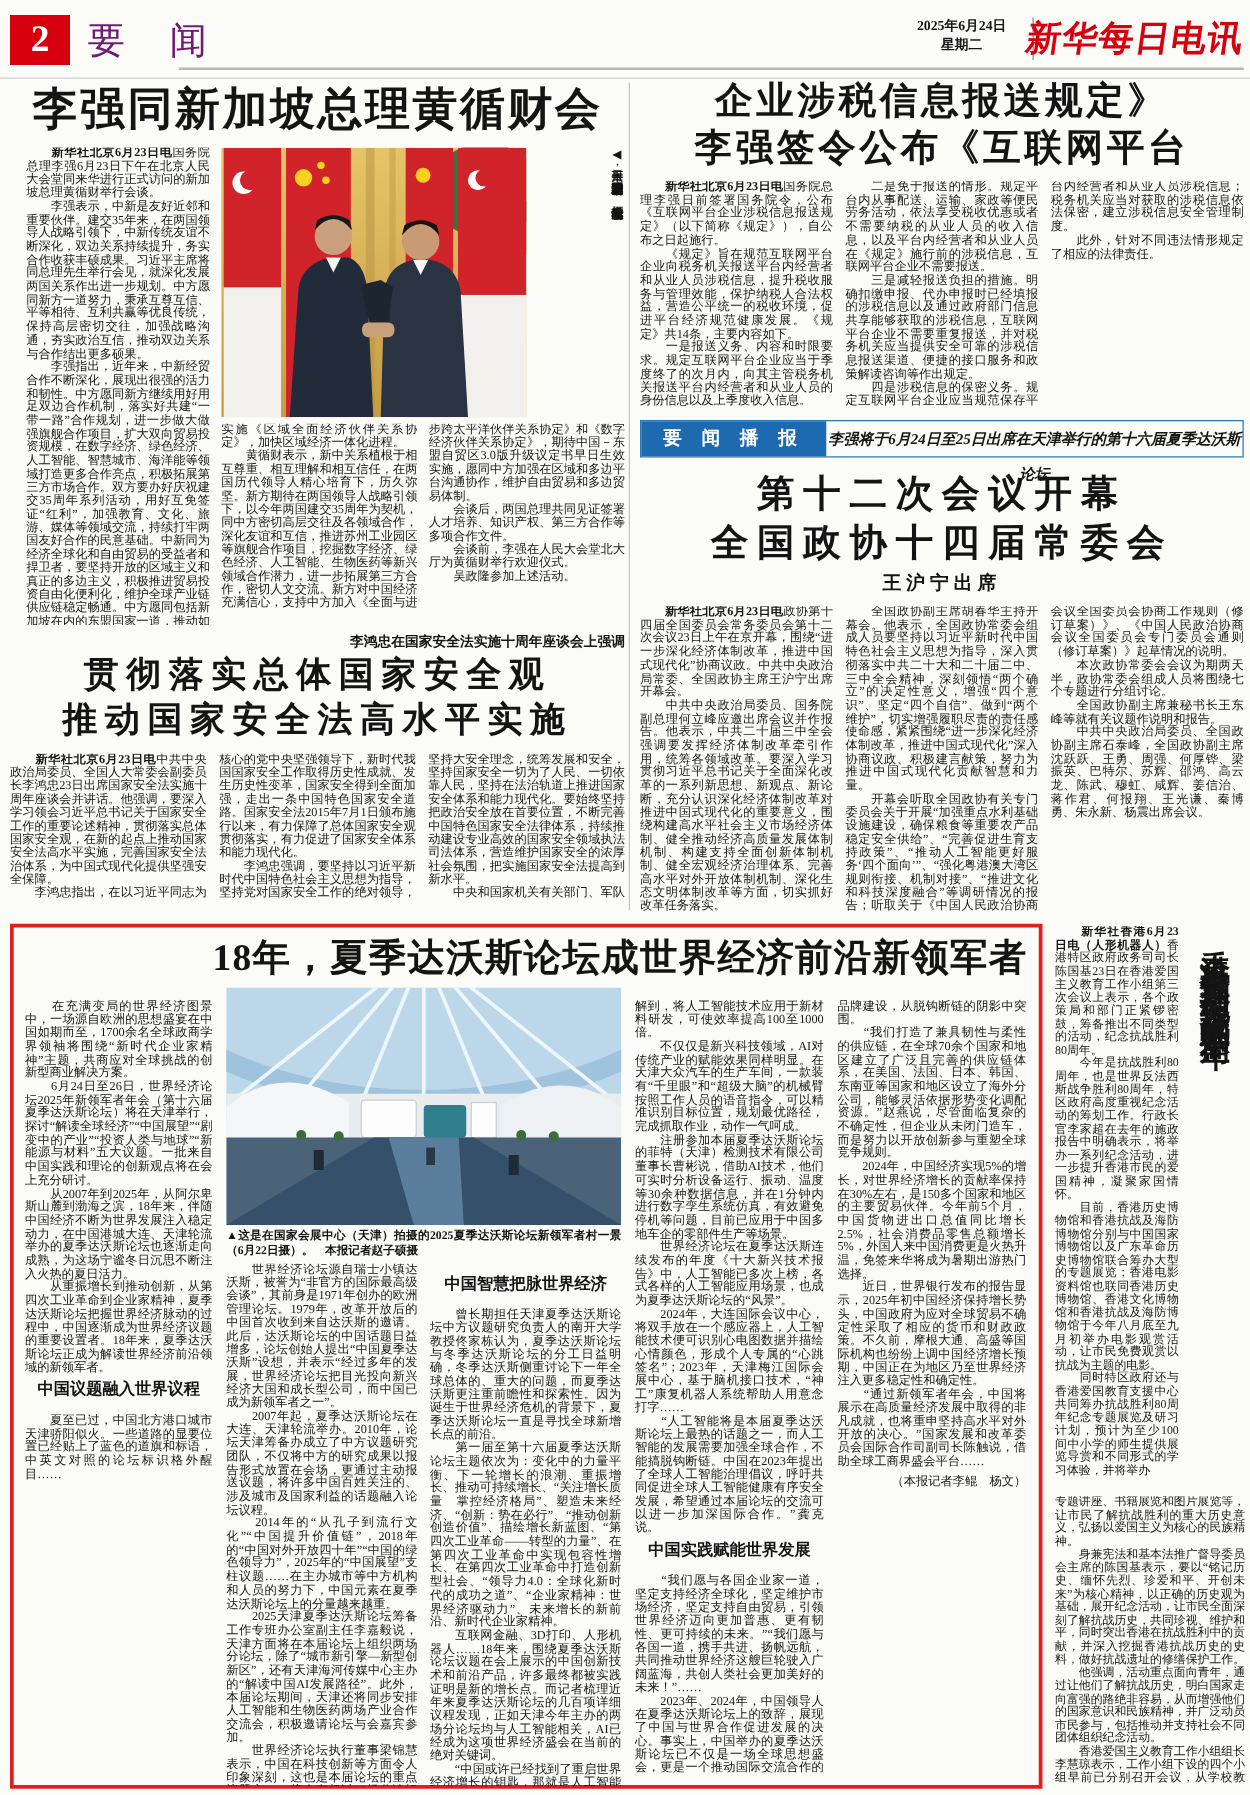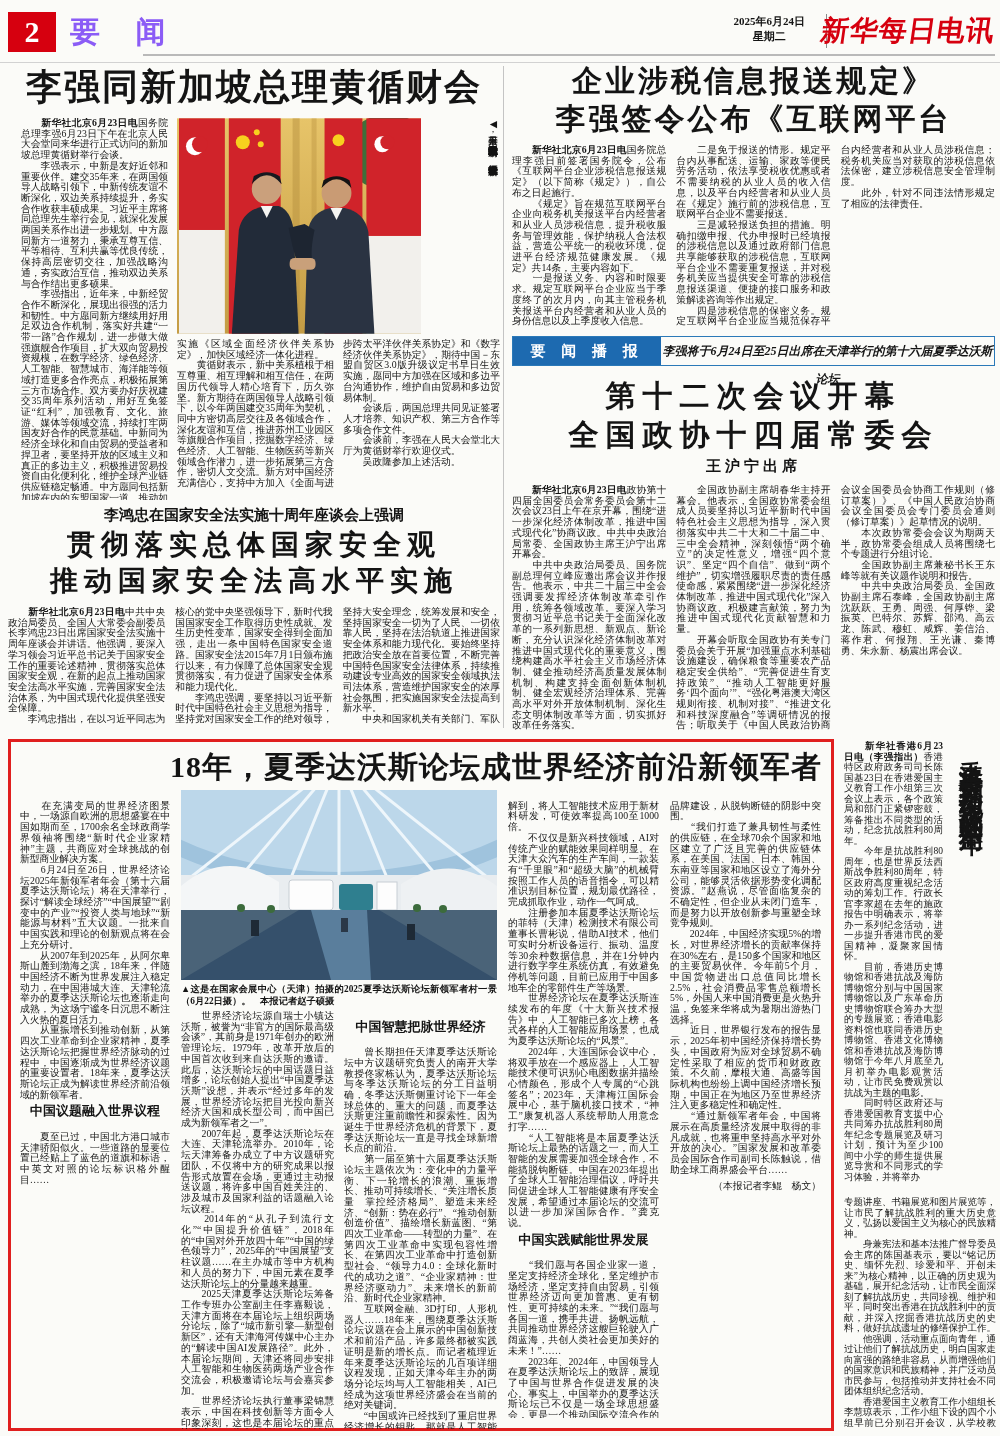--- a/index.html
+++ b/index.html
@@ -2,21 +2,21 @@
 <html><head>
 <meta charset="utf-8">
 <style>
   html,body{margin:0;padding:0;background:#e9e9e6;}
   .page{position:relative;width:1000px;height:1436px;background:#fbfbf8;overflow:hidden;
         font-family:"Liberation Serif","DejaVu Serif",serif;color:#141414;}
   
   .hdr{position:absolute;left:8px;top:10px;width:987px;height:50px;}
   .pageno{position:absolute;left:0;top:2px;width:48px;height:40px;background:#d6000f;color:#fff;
           font-size:30px;font-weight:bold;text-align:center;line-height:40px;}
-  .section{position:absolute;left:62px;top:2px;font-size:30px;color:#8b5cf6;font-weight:bold;letter-spacing:14px;}
+  .section{position:absolute;left:62px;top:2px;font-size:30px;color:#701a75;font-weight:normal;letter-spacing:14px;}
   .rule-a{position:absolute;left:135px;right:0;top:44px;border-top:2px solid #b9b9b9;}
   .rule-b{position:absolute;left:-8px;right:-5px;top:52px;border-top:1px solid #d2d2d2;}
   .dateblk{position:absolute;right:190px;top:4px;text-align:center;font-size:11px;font-weight:bold;line-height:15px;}
   .hdr-div{position:absolute;right:168px;top:4px;height:34px;border-left:1px solid #8a8a8a;}
   .masthead{position:absolute;right:0;top:2px;font-size:28px;font-weight:bold;color:#d6000f;
             transform:skewX(-8deg);letter-spacing:1px;}
   
   .bodytxt{font-size:9.8px;line-height:10.7px;text-align:justify;white-space:pre-line;overflow:hidden;}
   .dateline{font-weight:bold;}
   
@@ -42,21 +42,21 @@
   .brief-label{width:148px;background:#1d6ab0;color:#fff;text-align:center;font-weight:bold;
                font-size:15px;letter-spacing:6px;line-height:28px;}
   .brief-text{flex:1;text-align:center;font-size:12px;line-height:28px;font-style:italic;font-weight:bold;}
   
   #artC{position:absolute;left:512px;top:376px;width:483px;}
   .hlC{font-size:30px;font-weight:bold;text-align:center;letter-spacing:7px;line-height:39px;}
   .subC{font-size:15px;font-weight:bold;text-align:center;letter-spacing:4px;margin-top:3px;}
   .bodyC{margin-top:9px;height:250px;column-count:3;column-gap:10px;column-fill:auto;}
   
   #artD{position:absolute;left:8px;top:506px;width:492px;}
-  .kickD{font-size:15px;font-weight:bold;text-align:center;}
+  .kickD{font-size:11px;font-weight:bold;text-align:right;}
   .hlD{font-size:28px;font-weight:bold;text-align:center;letter-spacing:6px;line-height:36px;margin-top:2px;}
   .bodyD{margin-top:8px;height:126px;column-count:3;column-gap:10px;column-fill:auto;}
   
   #davos{position:absolute;left:8px;top:739px;width:826px;height:692px;border:3px solid #e01f1f;
          box-sizing:border-box;padding:5px 9px;background:#fbfbf8;}
   .hlE{font-size:30px;font-weight:bold;text-align:right;letter-spacing:1px;height:40px;line-height:40px;}
   .gridE{display:flex;gap:11px;height:628px;margin-top:3px;}
   .e1{width:150px;height:628px;}
   .emid{width:316px;}
   .e4{width:151px;height:628px;}
@@ -272,21 +272,21 @@
 　　2024年，中国经济实现5%的增长，对世界经济增长的贡献率保持在30%左右，是150多个国家和地区的主要贸易伙伴。今年前5个月，中国货物进出口总值同比增长2.5%，社会消费品零售总额增长5%，外国人来中国消费更是火热升温，免签来华将成为暑期出游热门选择。
 　　近日，世界银行发布的报告显示，2025年初中国经济保持增长势头，中国政府为应对全球贸易不确定性采取了相应的货币和财政政策。不久前，摩根大通、高盛等国际机构也纷纷上调中国经济增长预期，中国正在为地区乃至世界经济注入更多稳定性和确定性。
 　　“通过新领军者年会，中国将展示在高质量经济发展中取得的非凡成就，也将重申坚持高水平对外开放的决心。”国家发展和改革委员会国际合作司副司长陈触说，借助全球工商界盛会平台……</span>
         <span class="bylineE">（本报记者李鲲　杨文）</span>
       </div>
     </div>
   </div>
 
   <div id="hk">
     <div class="hk-top">
-      <div class="hk-p1 bodytxt"><span class="dateline">　　新华社香港6月23日电（李强指出）</span><span>香港特区政府政务司司长陈国基23日在香港爱国主义教育工作小组第三次会议上表示，各个政策局和部门正紧锣密鼓，筹备推出不同类型的活动，纪念抗战胜利80周年。
+      <div class="hk-p1 bodytxt"><span class="dateline">　　新华社香港6月23日电（人形机器人）</span><span>香港特区政府政务司司长陈国基23日在香港爱国主义教育工作小组第三次会议上表示，各个政策局和部门正紧锣密鼓，筹备推出不同类型的活动，纪念抗战胜利80周年。
 　　今年是抗战胜利80周年，也是世界反法西斯战争胜利80周年，特区政府高度重视纪念活动的筹划工作。行政长官李家超在去年的施政报告中明确表示，将举办一系列纪念活动，进一步提升香港市民的爱国精神，凝聚家国情怀。
 　　目前，香港历史博物馆和香港抗战及海防博物馆分别与中国国家博物馆以及广东革命历史博物馆联合筹办大型的专题展览；香港电影资料馆也联同香港历史博物馆、香港文化博物馆和香港抗战及海防博物馆于今年八月底至九月初举办电影观赏活动，让市民免费观赏以抗战为主题的电影。
 　　同时特区政府还与香港爱国教育支援中心共同筹办抗战胜利80周年纪念专题展览及研习计划，预计为至少100间中小学的师生提供展览导赏和不同形式的学习体验，并将举办</span></div>
       <div class="hk-head">香港将举行系列活动纪念抗战胜利八十周年</div>
     </div>
     <div class="hk-p2 bodytxt">专题讲座、书籍展览和图片展览等，让市民了解抗战胜利的重大历史意义，弘扬以爱国主义为核心的民族精神。
 　　身兼宪法和基本法推广督导委员会主席的陈国基表示，要以“铭记历史、缅怀先烈、珍爱和平、开创未来”为核心精神，以正确的历史观为基础，展开纪念活动，让市民全面深刻了解抗战历史，共同珍视、维护和平，同时突出香港在抗战胜利中的贡献，并深入挖掘香港抗战历史的史料，做好抗战遗址的修缮保护工作。
 　　他强调，活动重点面向青年，通过让他们了解抗战历史，明白国家走向富强的路绝非容易，从而增强他们的国家意识和民族精神，并广泛动员市民参与，包括推动并支持社会不同团体组织纪念活动。
 　　香港爱国主义教育工作小组组长李慧琼表示，工作小组下设的四个小组早前已分别召开会议，从学校教育、本地社区、历史政经文化，以及传媒宣传四个板块提出有关纪念活动的计划和建议。</div>
   </div>

